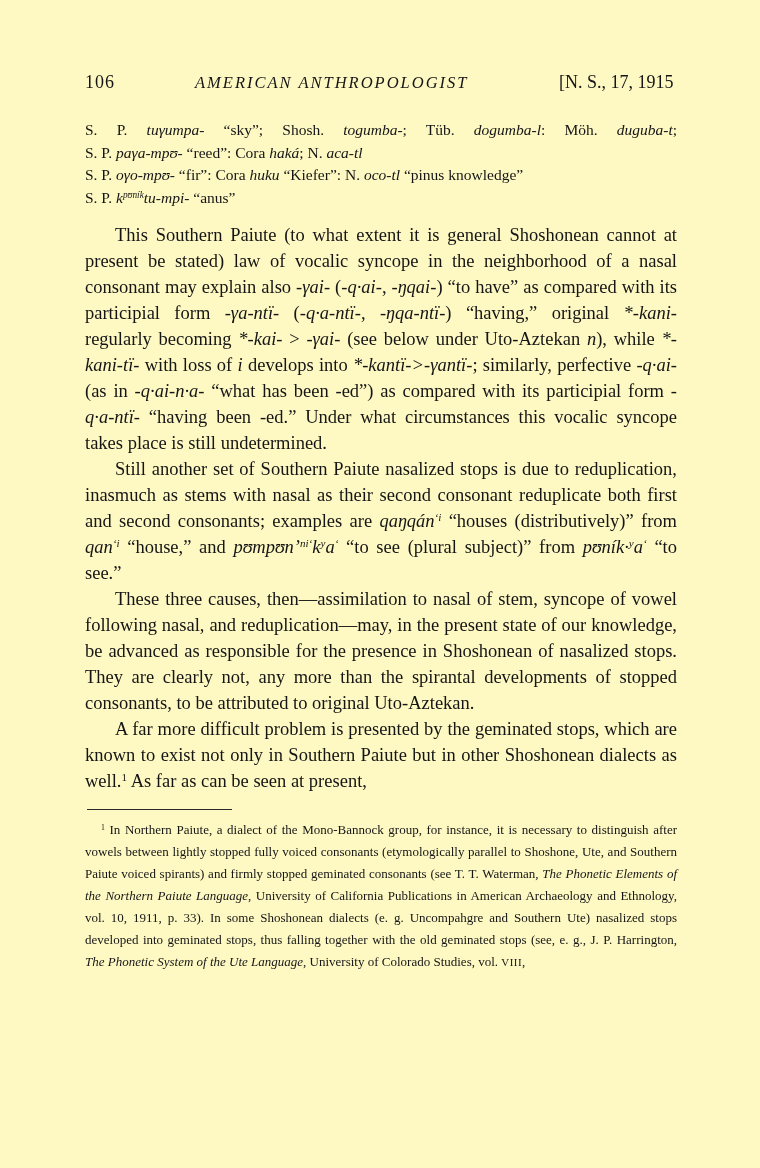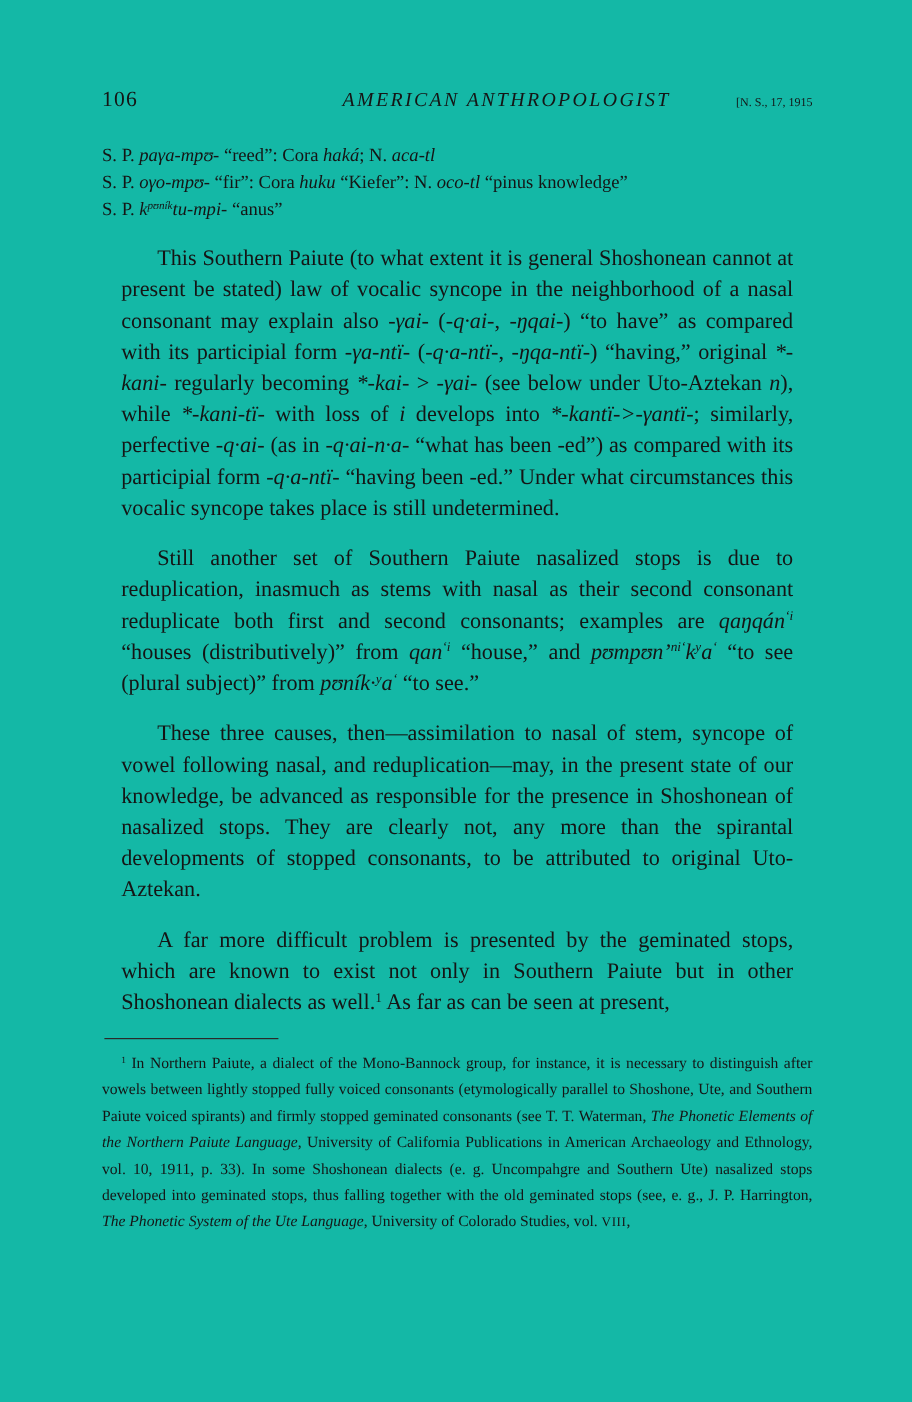--- a/index.html
+++ b/index.html
@@ -1,49 +1,49 @@
 <!DOCTYPE html>
 <html><head>
 <meta charset="utf-8">
 <style>
   html, body { margin: 0; padding: 0; background: #ffffff; }
   .page {
     position: relative;
     width: 760px;
     height: 1168px;
     box-sizing: border-box;
-    background: #14b8a6;
+    background: #fef9c3;
     color: #151515;
     padding: 72px 83px 12px 85px;
     font-family: "Liberation Serif", "DejaVu Serif", "DejaVu Sans", serif;
     overflow: hidden;
   }
   .page-header {
     display: flex;
     align-items: baseline;
     margin-bottom: 26px;
   }
   .page-number { width: 110px; font-size: 18px; letter-spacing: 1px; }
   .journal-title {
     flex: 1;
-    text-align: right;
+    text-align: left;
     font-style: italic;
     font-size: 16.5px;
     letter-spacing: 2px;
     white-space: nowrap;
   }
-  .issue-info { width: 118px; text-align: right; font-size: 10px; white-space: nowrap; }
+  .issue-info { width: 118px; font-size: 18px; white-space: nowrap; }
 
   .glosses { font-size: 15.5px; line-height: 22.5px; margin-bottom: 13px; }
   .gloss { text-align: justify; }
   .gloss.justify-full { text-align-last: justify; }
   .gloss.indent { padding-left: 75px; }
 
   .body-text { font-size: 18.5px; line-height: 26px; text-align: justify; }
-  .para { margin: 16px; text-indent: 30px; }
+  .para { margin: 0; text-indent: 30px; }
 
   .footnote-rule {
     width: 145px;
     height: 0;
     border-top: 1.5px solid #2a2a2a;
     margin: 15px 0 9px 2px;
   }
   .footnote { font-size: 13px; line-height: 22px; text-align: justify; text-indent: 16px; }
 
   .seg-r { }
@@ -57,20 +57,21 @@
 
 <div class="page">
 
   <header class="page-header">
     <span class="page-number">106</span>
     <span class="journal-title">AMERICAN ANTHROPOLOGIST</span>
     <span class="issue-info">[N. S., 17, 1915</span>
   </header>
 
   <section class="glosses">
+    <div class="gloss justify-full"><span class="seg-r">S. P. </span><span class="seg-i">tuγumpa-</span><span class="seg-r"> “sky”; Shosh. </span><span class="seg-i">togumba-</span><span class="seg-r">; Tüb. </span><span class="seg-i">dogumba-l</span><span class="seg-r">: Möh. </span><span class="seg-i">duguba-t</span><span class="seg-r">;</span></div>
     <div class="gloss"><span class="seg-r">S. P. </span><span class="seg-i">paγa-mpʊ-</span><span class="seg-r"> “reed”: Cora </span><span class="seg-i">haká</span><span class="seg-r">; N. </span><span class="seg-i">aca-tl</span></div>
     <div class="gloss"><span class="seg-r">S. P. </span><span class="seg-i">oγo-mpʊ-</span><span class="seg-r"> “fir”: Cora </span><span class="seg-i">huku</span><span class="seg-r"> “Kiefer”: N. </span><span class="seg-i">oco-tl</span><span class="seg-r"> “pinus knowledge”</span></div>
     <div class="gloss"><span class="seg-r">S. P. </span><span class="seg-i">k</span><span class="seg-isup">pʊník</span><span class="seg-i">tu-mpi-</span><span class="seg-r"> “anus”</span></div>
   </section>
 
   <section class="body-text">
     <p class="para"><span class="seg-r">This Southern Paiute (to what extent it is general Shoshonean cannot at present be stated) law of vocalic syncope in the neighborhood of a nasal consonant may explain also </span><span class="seg-i">-γai-</span><span class="seg-r"> (</span><span class="seg-i">-q·ai-</span><span class="seg-r">, </span><span class="seg-i">-ŋqai-</span><span class="seg-r">) “to have” as compared with its participial form </span><span class="seg-i">-γa-ntï-</span><span class="seg-r"> (</span><span class="seg-i">-q·a-ntï-</span><span class="seg-r">, </span><span class="seg-i">-ŋqa-ntï-</span><span class="seg-r">) “having,” original </span><span class="seg-i">*-kani-</span><span class="seg-r"> regularly becoming </span><span class="seg-i">*-kai-</span><span class="seg-r"> &gt; </span><span class="seg-i">-γai-</span><span class="seg-r"> (see below under Uto-Aztekan </span><span class="seg-i">n</span><span class="seg-r">), while </span><span class="seg-i">*-kani-tï-</span><span class="seg-r"> with loss of </span><span class="seg-i">i</span><span class="seg-r"> develops into </span><span class="seg-i">*-kantï-&gt;-γantï-</span><span class="seg-r">; similarly, perfective </span><span class="seg-i">-q·ai-</span><span class="seg-r"> (as in </span><span class="seg-i">-q·ai-n·a-</span><span class="seg-r"> “what has been -ed”) as compared with its participial form </span><span class="seg-i">-q·a-ntï-</span><span class="seg-r"> “having been -ed.”  Under what circumstances this vocalic syncope takes place is still undetermined.</span></p>
     <p class="para"><span class="seg-r">Still another set of Southern Paiute nasalized stops is due to reduplication, inasmuch as stems with nasal as their second consonant reduplicate both first and second consonants; examples are </span><span class="seg-i">qaŋqán</span><span class="seg-isup">ʻi</span><span class="seg-r"> “houses (distributively)” from </span><span class="seg-i">qan</span><span class="seg-isup">ʻi</span><span class="seg-r"> “house,” and </span><span class="seg-i">pʊmpʊn’</span><span class="seg-isup">niʻ</span><span class="seg-i">k</span><span class="seg-isup">y</span><span class="seg-i">a</span><span class="seg-isup">ʻ</span><span class="seg-r"> “to see (plural subject)” from </span><span class="seg-i">pʊník·</span><span class="seg-isup">y</span><span class="seg-i">a</span><span class="seg-isup">ʻ</span><span class="seg-r"> “to see.”</span></p>
     <p class="para"><span class="seg-r">These three causes, then—assimilation to nasal of stem, syncope of vowel following nasal, and reduplication—may, in the present state of our knowledge, be advanced as responsible for the presence in Shoshonean of nasalized stops.  They are clearly not, any more than the spirantal developments of stopped consonants, to be attributed to original Uto-Aztekan.</span></p>
     <p class="para"><span class="seg-r">A far more difficult problem is presented by the geminated stops, which are known to exist not only in Southern Paiute but in other Shoshonean dialects as well.</span><span class="seg-sup">1</span><span class="seg-r">  As far as can be seen at present,</span></p>

